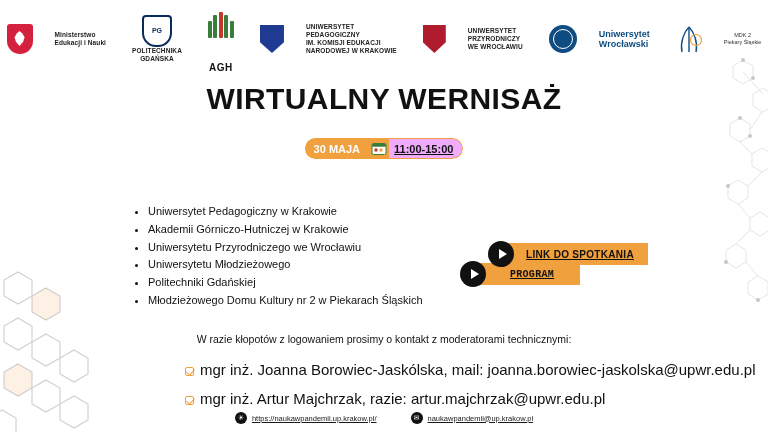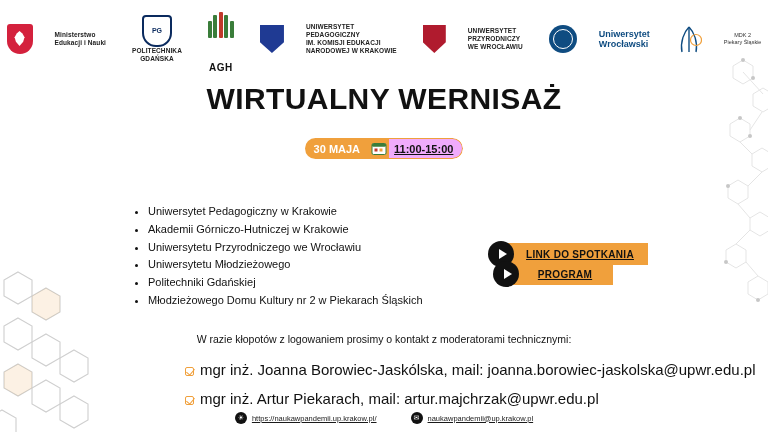--- a/index.html
+++ b/index.html
@@ -148,21 +148,21 @@
     position: absolute; top: 203px; left: 130px;
     font-size: 11px; color: #111;
     line-height: 1.62;
   }
   .bullets ul { margin: 0; padding-left: 18px; }
   .bullets li { margin: 0; }
 
   
   .btn-row { position: absolute; display: flex; align-items: center; }
   .btn-row.one { top: 206px; left: 488px; margin-top: 35px; }
-  .btn-row.two { top: 261px; left: 493px; }
+  .btn-row.two { top: 261px; left: 460px; font-family: Liberation Mono, monospace; }
   .play {
     width: 26px; height: 26px; border-radius: 50%;
     background: #111; display: flex; align-items: center; justify-content: center;
     position: relative; z-index: 2;
   }
   .play::after {
     content: ""; width: 0; height: 0;
     border-left: 8px solid #fff;
     border-top: 5px solid transparent;
     border-bottom: 5px solid transparent;
@@ -361,21 +361,21 @@
   </div>
 
   <div class="contact-title">W razie kłopotów z logowaniem prosimy o kontakt z moderatorami technicznymi:</div>
   <div class="contacts">
     <div class="row">
       <span class="chk"></span>
       <span>mgr inż. Joanna Borowiec-Jaskólska, mail: joanna.borowiec-jaskolska@upwr.edu.pl</span>
     </div>
     <div class="row">
       <span class="chk"></span>
-      <span>mgr inż. Artur Piekarach, mail: artur.majchrzak@upwr.edu.pl</span>
+      <span>mgr inż. Artur Majchrzak, razie: artur.majchrzak@upwr.edu.pl</span>
     </div>
   </div>
 
   <div class="footer">
     <div class="fitem">
       <span class="circ">☀</span>
       <span class="flink">https://naukawpandemii.up.krakow.pl/</span>
     </div>
     <div class="fitem">
       <span class="circ">✉</span>

